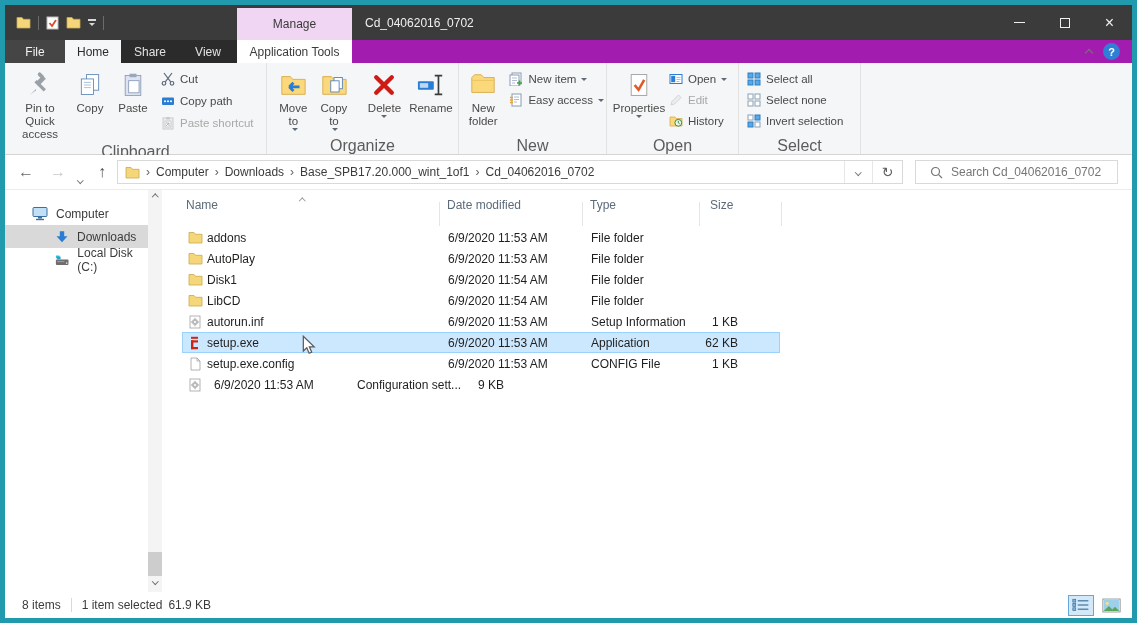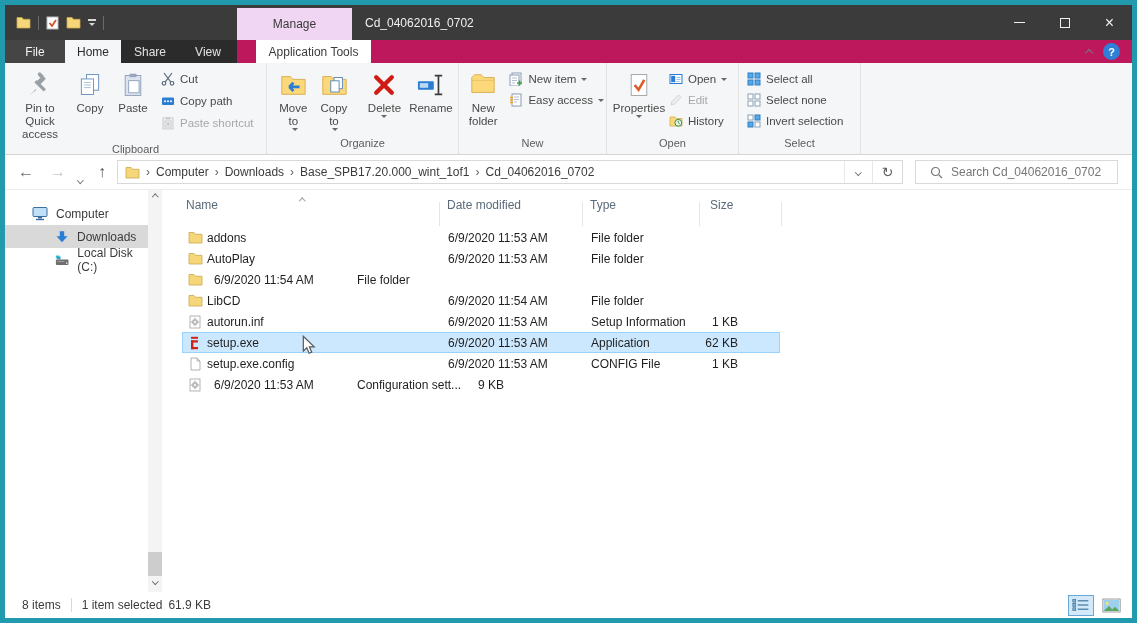--- a/index.html
+++ b/index.html
@@ -19,42 +19,42 @@
   .qat-caret { display:flex; flex-direction:column; align-items:center; }
   .overline { width:8px; height:2px; background:#d8d8d8; margin-bottom:2px; }
   .win-title { position:absolute; left:360px; top:0; height:35px; display:flex; align-items:center; font-size:12px; color:#f0f0f0; }
   .win-controls { position:absolute; right:0; top:0; height:35px; display:flex; }
   .wc { width:45px; height:35px; display:flex; align-items:center; justify-content:center; color:#f0f0f0; font-size:15px; }
   .wc .minglyph { width:11px; height:1px; background:#f0f0f0; display:block; }
   .wc .maxglyph { width:10px; height:10px; border:1px solid #f0f0f0; display:block; }
   .manage-block { position:absolute; left:232px; top:3px; width:115px; height:32px; background:#f1d6f3; color:#3a3a3a; display:flex; align-items:center; justify-content:center; font-size:12px; }
 
   
-  .tabstrip { height:23px; background:#be185d; position:relative; flex:none; display:flex; }
+  .tabstrip { height:23px; background:#a21caf; position:relative; flex:none; display:flex; }
   .tab-dark { position:absolute; left:0; top:0; width:232px; height:23px; background:#2b2b2b; }
   .tab { position:relative; height:23px; display:flex; align-items:center; justify-content:center; font-size:12px; }
   .tab-file { width:60px; background:#454545; color:#f2f2f2; }
   .tab-home { width:56px; background:#f5f6f7; color:#2b2b2b; }
   .tab-share,.tab-view { width:58px; background:transparent; color:#e2e2e2; }
-  .tab-apptools { width:115px; background:#ffffff; color:#3b3b3b;margin-left:19px; }
+  .tab-apptools { width:115px; background:#ffffff; color:#3b3b3b; }
   .ribbon-collapse { position:absolute; right:40px; top:5px; }
   .help-circle { position:absolute; right:12px; top:3px; width:17px; height:17px; border-radius:50%; background:#2f7fd6; color:#fff; font-size:11px; font-weight:bold; display:flex; align-items:center; justify-content:center; }
 
   
   .chev { display:inline-block; width:6px; height:6px; border-right:1.4px solid #777; border-bottom:1.4px solid #777; }
   .chev-down { transform:rotate(45deg); }
   .chev-up { transform:rotate(-135deg); }
   .chev-sm { width:4.5px; height:4.5px; }
   .caret { display:inline-block; width:0; height:0; border-left:3.2px solid transparent; border-right:3.2px solid transparent; border-top:3.6px solid #5f6a75; vertical-align:middle; margin-left:3px; }
 
   
   .ribbon { height:92px; background:#f5f6f7; border-bottom:1px solid #d4d4d4; display:flex; flex:none; }
   .group { display:flex; flex-direction:column; border-right:1px solid #e2e2e3; flex:none; }
   .group-body { flex:1; display:flex; align-items:flex-start; padding:3px 2px 0 6px; }
-  .group-label { height:17px; text-align:center; font-size:11px; color:#5c5c5c; }
+  .group-label { height:17px; text-align:center; font-size:16px; color:#5c5c5c; }
   .blg { display:flex; flex-direction:column; align-items:center; text-align:center; font-size:11.5px; line-height:13px; color:#494949; padding:2px 2px; }
   .blg .bicon { height:34px; display:flex; align-items:center; justify-content:center; }
   .stack { display:flex; flex-direction:column; gap:7px; padding-top:6px; }
   .bsm { display:flex; align-items:center; gap:5px; font-size:11.5px; color:#494949; white-space:nowrap; }
   .dis { color:#a8a8a8 !important; }
   .dis svg { opacity:.5; filter:grayscale(70%); }
   .vdiv { width:1px; background:#e2e2e3; margin:4px 4px 8px 4px; }
 
   
   .addressbar { height:35px; background:#fff; display:flex; align-items:center; border-bottom:1px solid #ececec; flex:none; position:relative; }
@@ -519,20 +519,21 @@
           <span class="fc-type">File folder</span>
           <span class="fc-size"></span>
         </div>
 
         <div class="frow">
           <span class="fc-icon">
               <svg width="15" height="13" viewBox="0 0 15 13">
                 <path d="M1 1.5h5l1.5 1.8H14V12H1z" fill="#f5d779" stroke="#c9a84c" stroke-width=".8"></path>
               </svg>
             </span>
+          <span class="fc-name">Disk1</span>
           <span class="fc-date">6/9/2020 11:54 AM</span>
           <span class="fc-type">File folder</span>
           <span class="fc-size"></span>
         </div>
 
         <div class="frow">
           <span class="fc-icon">
               <svg width="15" height="13" viewBox="0 0 15 13">
                 <path d="M1 1.5h5l1.5 1.8H14V12H1z" fill="#f5d779" stroke="#c9a84c" stroke-width=".8"></path>
               </svg>

